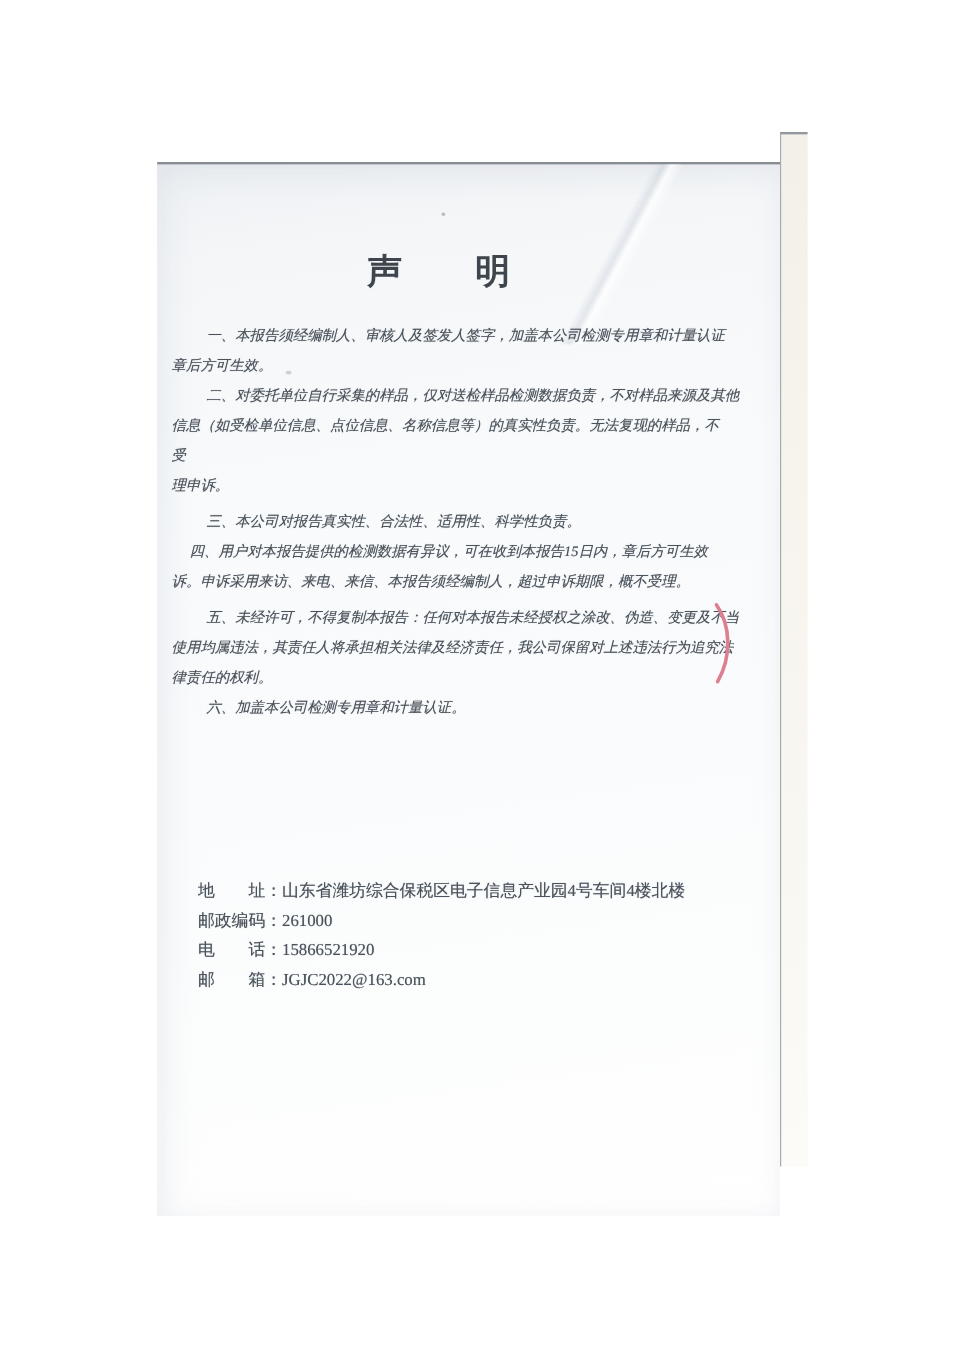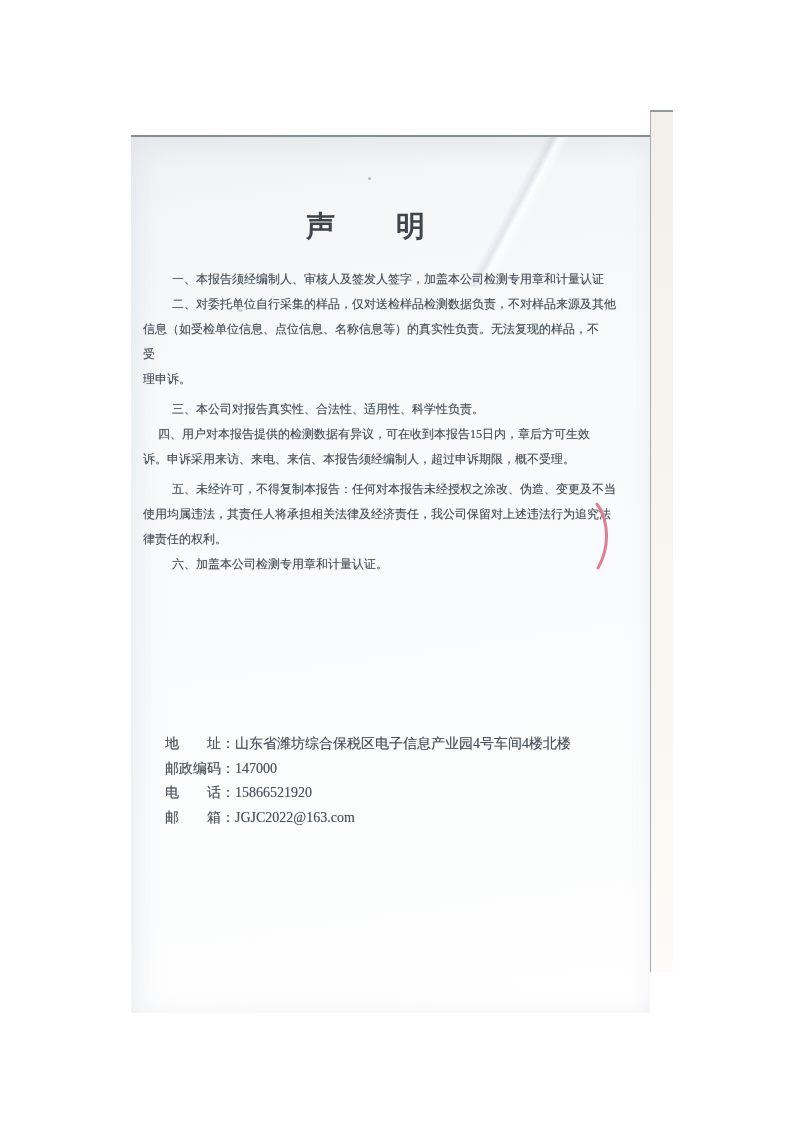--- a/index.html
+++ b/index.html
@@ -55,20 +55,21 @@
     position:absolute;
     left:12px;top:130px;
     width:502px;
     font-size:12px;
     color:#4a525b;
     text-shadow:0 0 0.7px rgba(74,82,91,0.55);
   }
   .decl-line{
     height:25px;line-height:25px;
     white-space:nowrap;
+    font-style:italic;
   }
   .decl-line.indent{padding-left:29px;}
   .decl-line.indent-sm{padding-left:15px;}
   .decl-line.space-before{margin-top:5px;}
   .contact-block{
     position:absolute;
     left:34px;top:595px;
     font-size:14px;
     color:#4a525b;
     text-shadow:0 0 0.7px rgba(74,82,91,0.55);
@@ -99,20 +100,21 @@
 <div class="scan-page">
 
   <div class="fold-crease"></div>
 
   <div class="page-title">声　　明</div>
 
   <div class="decl-block">
 
       <div class="decl-line indent">一、本报告须经编制人、审核人及签发人签字，加盖本公司检测专用章和计量认证</div>
 
+      <div class="decl-line">章后方可生效。</div>
 
       <div class="decl-line indent">二、对委托单位自行采集的样品，仅对送检样品检测数据负责，不对样品来源及其他</div>
 
       <div class="decl-line">信息（如受检单位信息、点位信息、名称信息等）的真实性负责。无法复现的样品，不</div>
 
       <div class="decl-line">受</div>
 
       <div class="decl-line">理申诉。</div>
 
       <div class="decl-line indent space-before">三、本公司对报告真实性、合法性、适用性、科学性负责。</div>
@@ -130,21 +132,21 @@
       <div class="decl-line indent">六、加盖本公司检测专用章和计量认证。</div>
     </div>
 
   <div class="contact-block">
 
       <div class="contact-row">
         <span class="contact-label">地　　址：</span><span class="contact-value">山东省潍坊综合保税区电子信息产业园4号车间4楼北楼</span>
       </div>
 
       <div class="contact-row">
-        <span class="contact-label">邮政编码：</span><span class="contact-value">147000</span>
+        <span class="contact-label">邮政编码：</span><span class="contact-value">261000</span>
       </div>
 
       <div class="contact-row">
         <span class="contact-label">电　　话：</span><span class="contact-value">15866521920</span>
       </div>
 
       <div class="contact-row">
         <span class="contact-label">邮　　箱：</span><span class="contact-value">JGJC2022@163.com</span>
       </div>
     </div>

